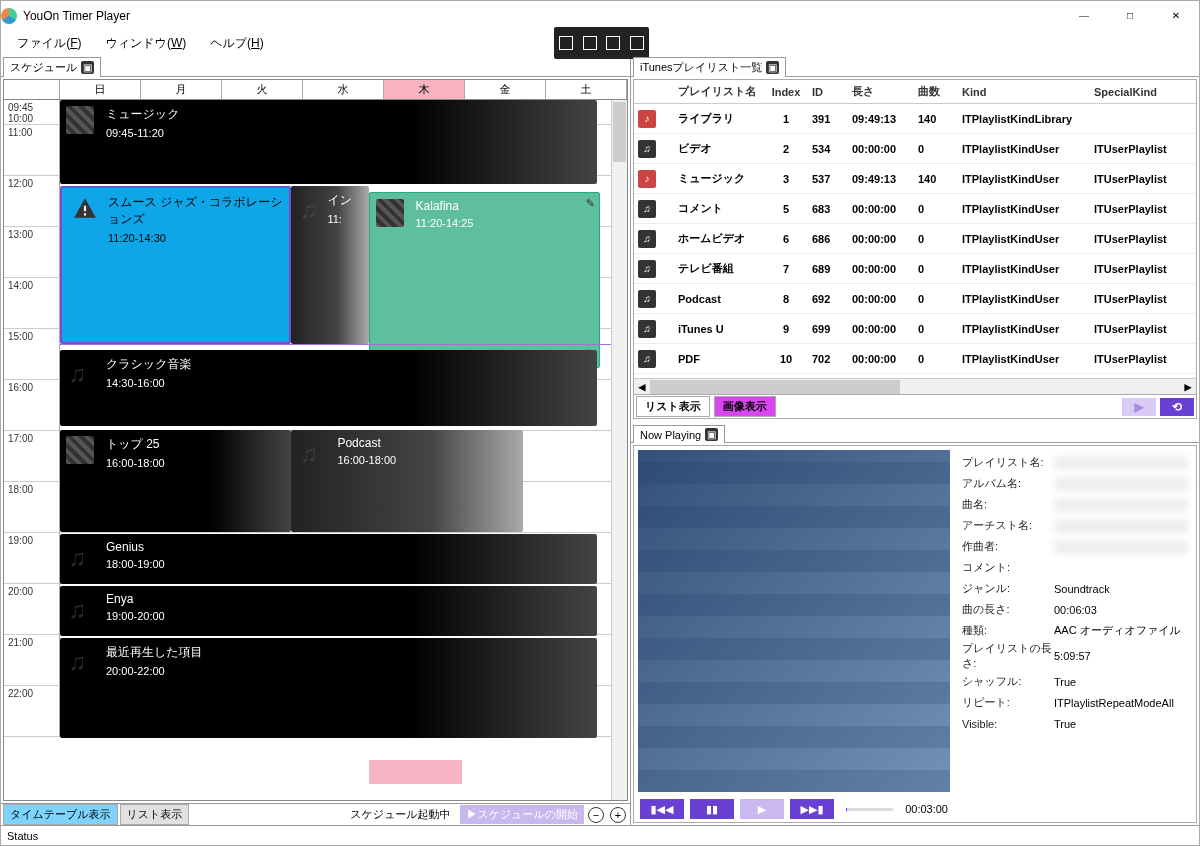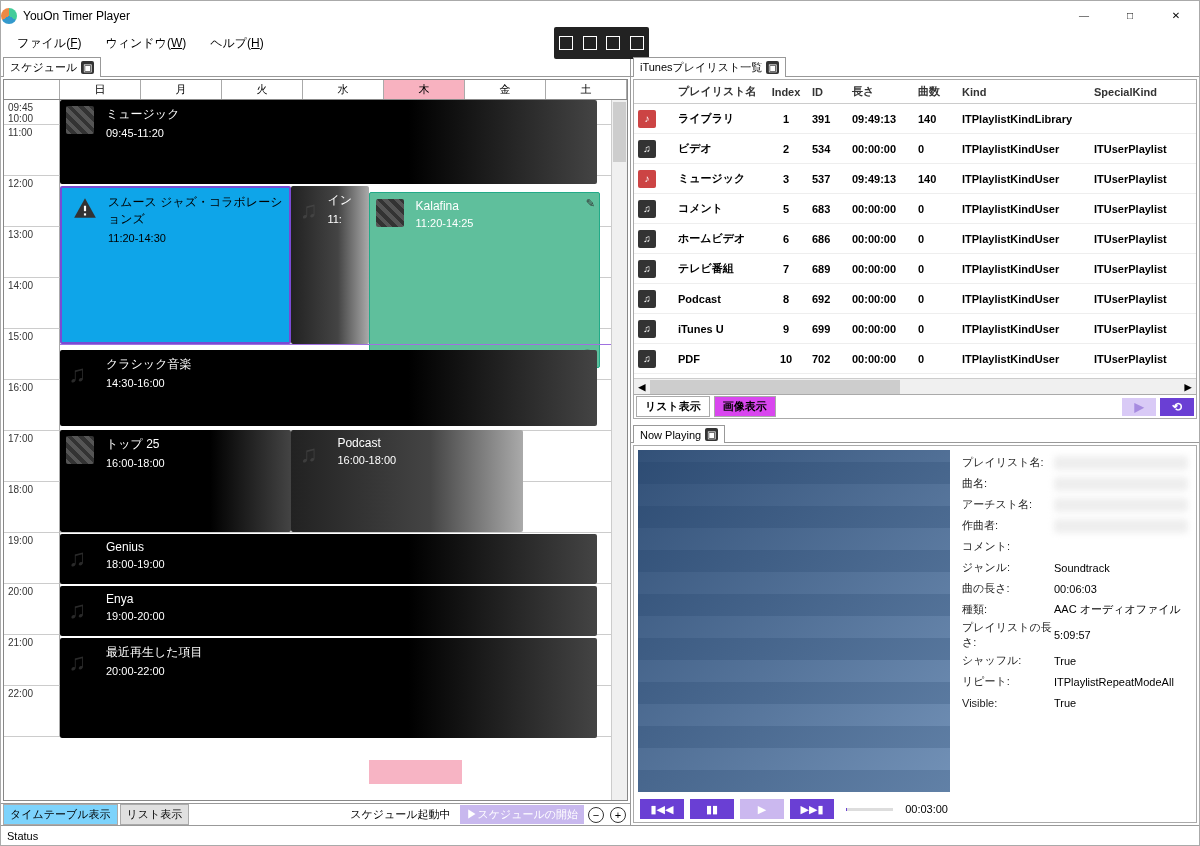--- a/index.html
+++ b/index.html
@@ -451,20 +451,24 @@
               </div>
             <div class="ttime">00:03:00</div>
           </div>
         </div>
         <div class="meta">
           <div class="mrow">
               <div class="lbl">プレイリスト名:</div>
               <div class="val blur"></div>
             </div>
           <div class="mrow">
+              <div class="lbl">アルバム名:</div>
+              <div class="val blur"></div>
+            </div>
+          <div class="mrow">
               <div class="lbl">曲名:</div>
               <div class="val blur"></div>
             </div>
           <div class="mrow">
               <div class="lbl">アーチスト名:</div>
               <div class="val blur"></div>
             </div>
           <div class="mrow">
               <div class="lbl">作曲者:</div>
               <div class="val blur"></div>

